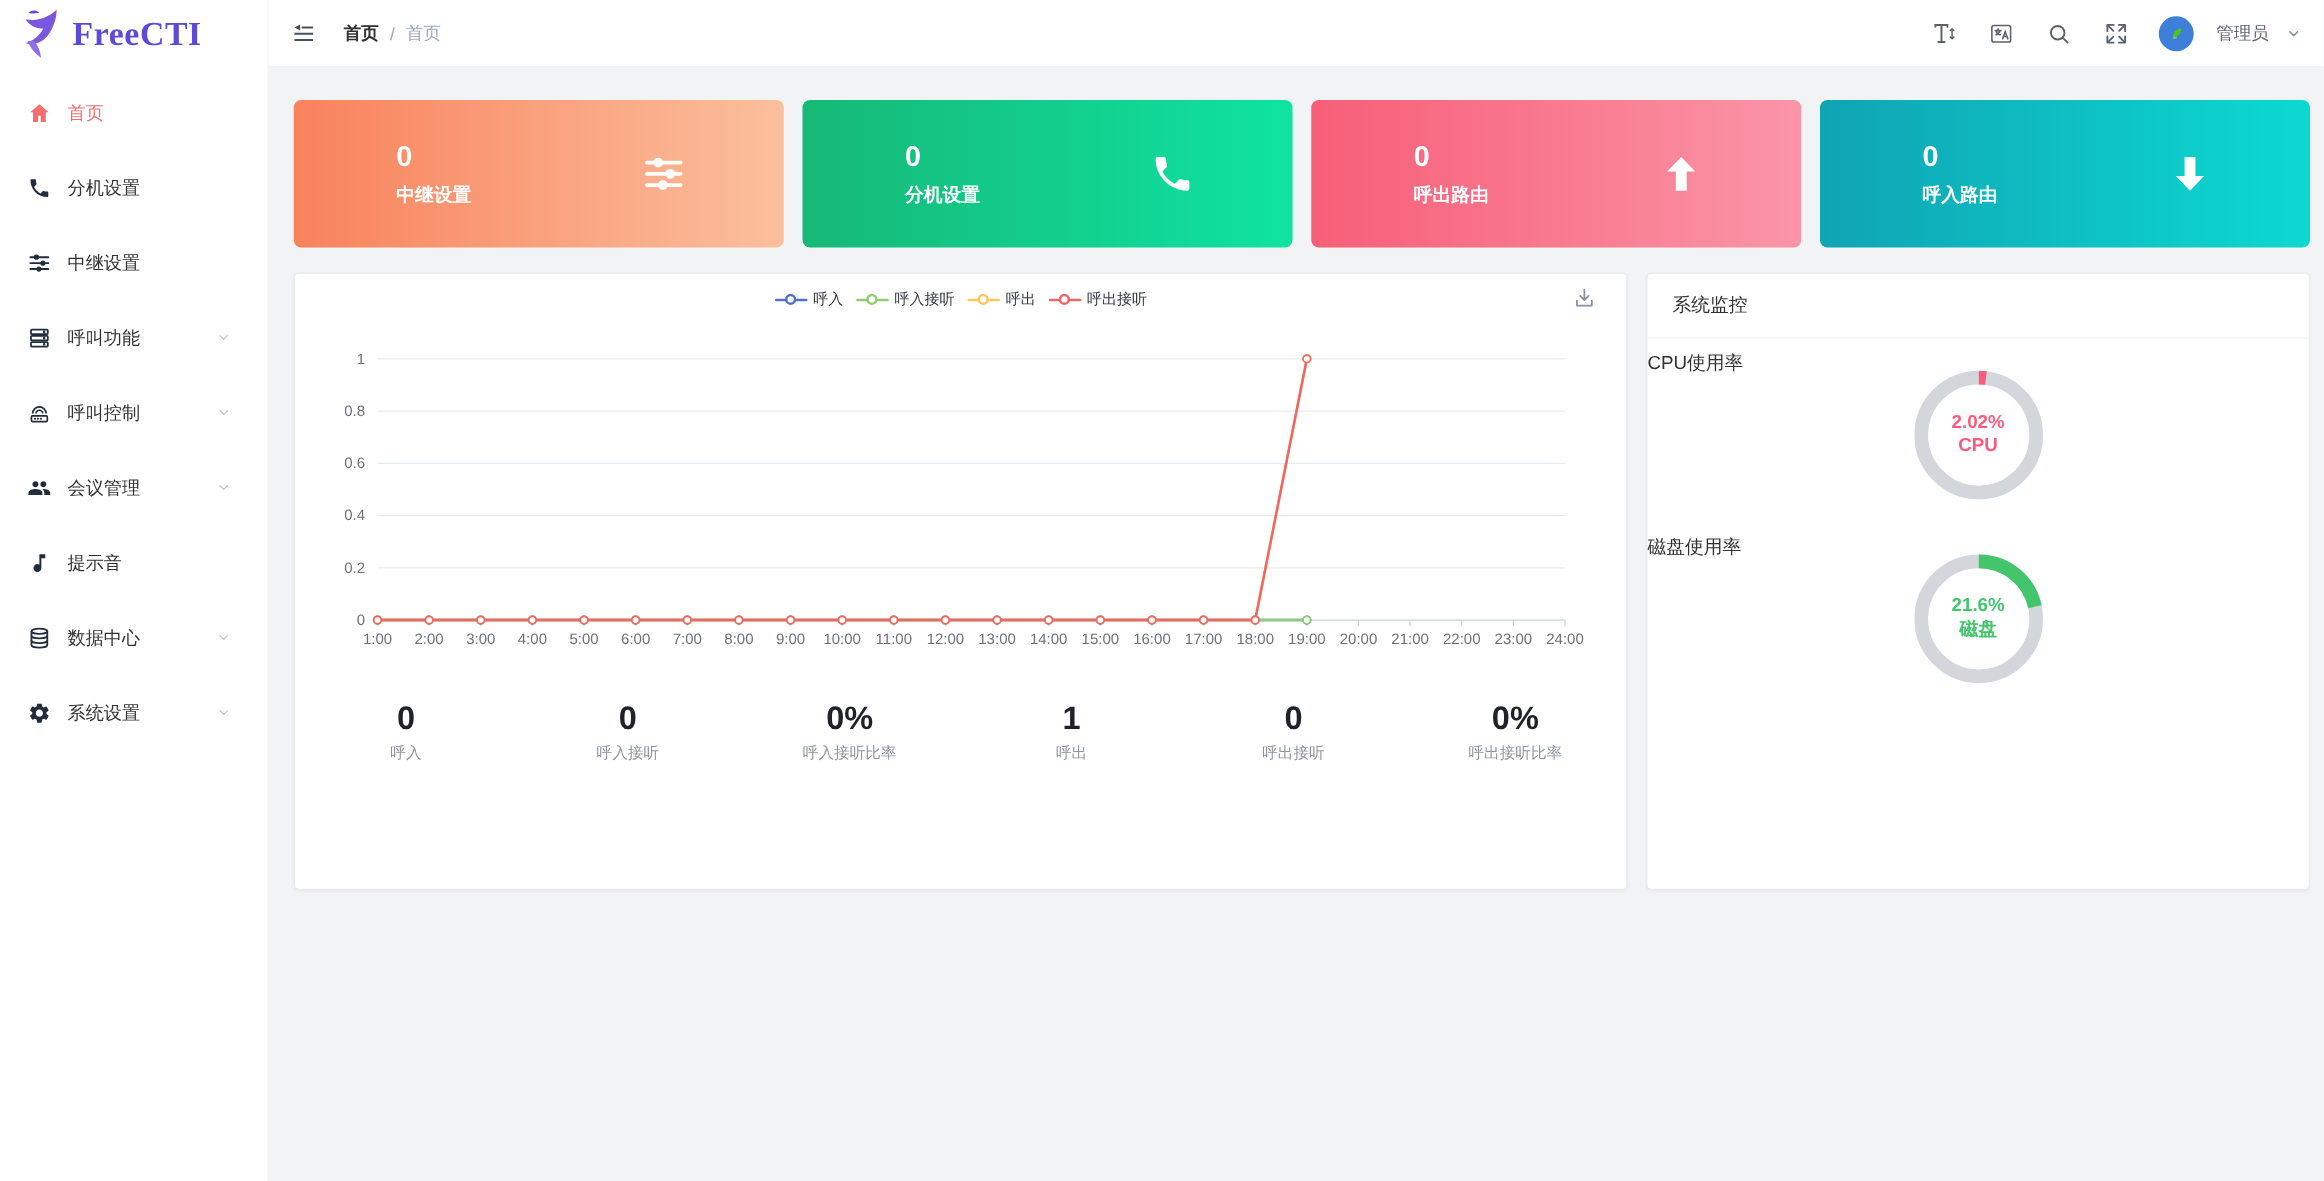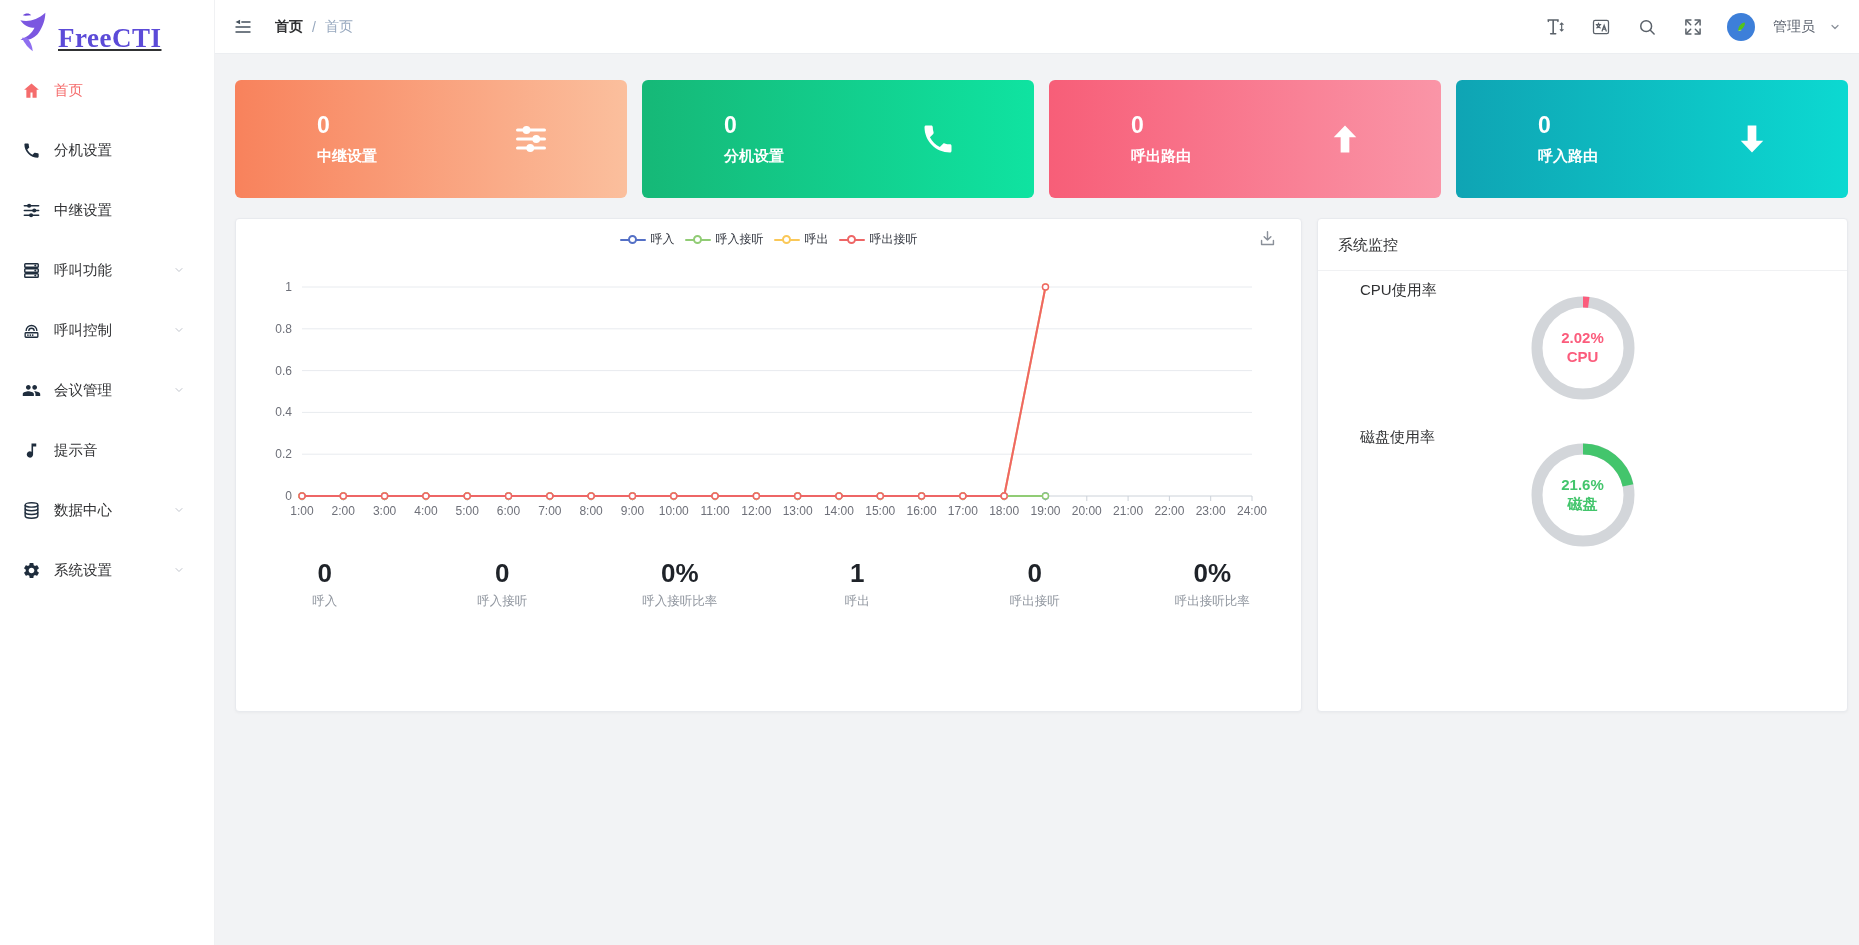--- a/index.html
+++ b/index.html
@@ -2,21 +2,21 @@
 <html><head>
 <meta charset="utf-8">
 <style>
   * { margin:0; padding:0; box-sizing:border-box; }
   html,body { width:1859px; height:945px; overflow:hidden;
     font-family:"Liberation Sans","DejaVu Sans",sans-serif; background:#f2f3f5; color:#303133; }
   .app { display:flex; width:100%; height:100%; }
 
   
   .sidebar { width:215px; background:#ffffff; flex:0 0 215px; border-right:1px solid #f0f1f3; }
-  .logo { height:54px; display:flex; align-items:flex-end; padding-left:12px;text-decoration:underline; }
+  .logo { height:54px; display:flex; align-items:center; padding-left:12px; }
   .logo svg { width:40px; height:44px; }
   .logo-text { font-family:"Liberation Serif","DejaVu Serif",serif; font-weight:bold;
     font-size:27px; color:#5c4bd8; margin-left:6px; letter-spacing:.5px; }
   .nav { padding-top:6px; }
   .menu-item { height:60px; display:flex; align-items:center; padding:0 14px 0 22px;
     font-size:14.5px; color:#303133; cursor:pointer; position:relative; }
   .menu-item .icon { width:19px; height:19px; margin-right:13px; color:#1f2d3d; }
   .menu-item.active, .menu-item.active .icon { color:#f56c6c; }
   .menu-item .chev { position:absolute; right:16px; width:12px; height:12px; color:#c0c4cc; }
   .icon svg { width:100%; height:100%; display:block; }
@@ -63,21 +63,21 @@
     border-radius:50%; background:#fff; border:2px solid; }
   .legend-label { font-size:12px; color:#333740; }
   .dl-icon { position:absolute; right:24px; top:10px; width:19px; height:19px; color:#8a9099; cursor:pointer; }
 
   .summary-row { display:flex; padding-top:32px; }
   .summary-col { flex:1; text-align:center; }
   .summary-value { font-size:26px; font-weight:bold; color:#1f2329; line-height:1.25; }
   .summary-label { font-size:12.5px; color:#8f959e; margin-top:3px; }
 
   .monitor-row { height:147px; padding-top:10px; }
-  .monitor-label { font-size:15px; color:#303133; padding-left:42px; }
+  .monitor-label { font-size:15px; color:#303133; }
   .gauge-wrap { display:flex; justify-content:center; margin-top:-8px; }
   .gauge { position:relative; width:112px; height:112px;text-decoration:underline; }
   .gauge svg { width:112px; height:112px; }
   .gauge-text { position:absolute; inset:0; display:flex; flex-direction:column;
     align-items:center; justify-content:center; font-size:15px; font-weight:bold; line-height:1.25; }
 </style>
 </head>
 <body>
 
 <div class="app">

